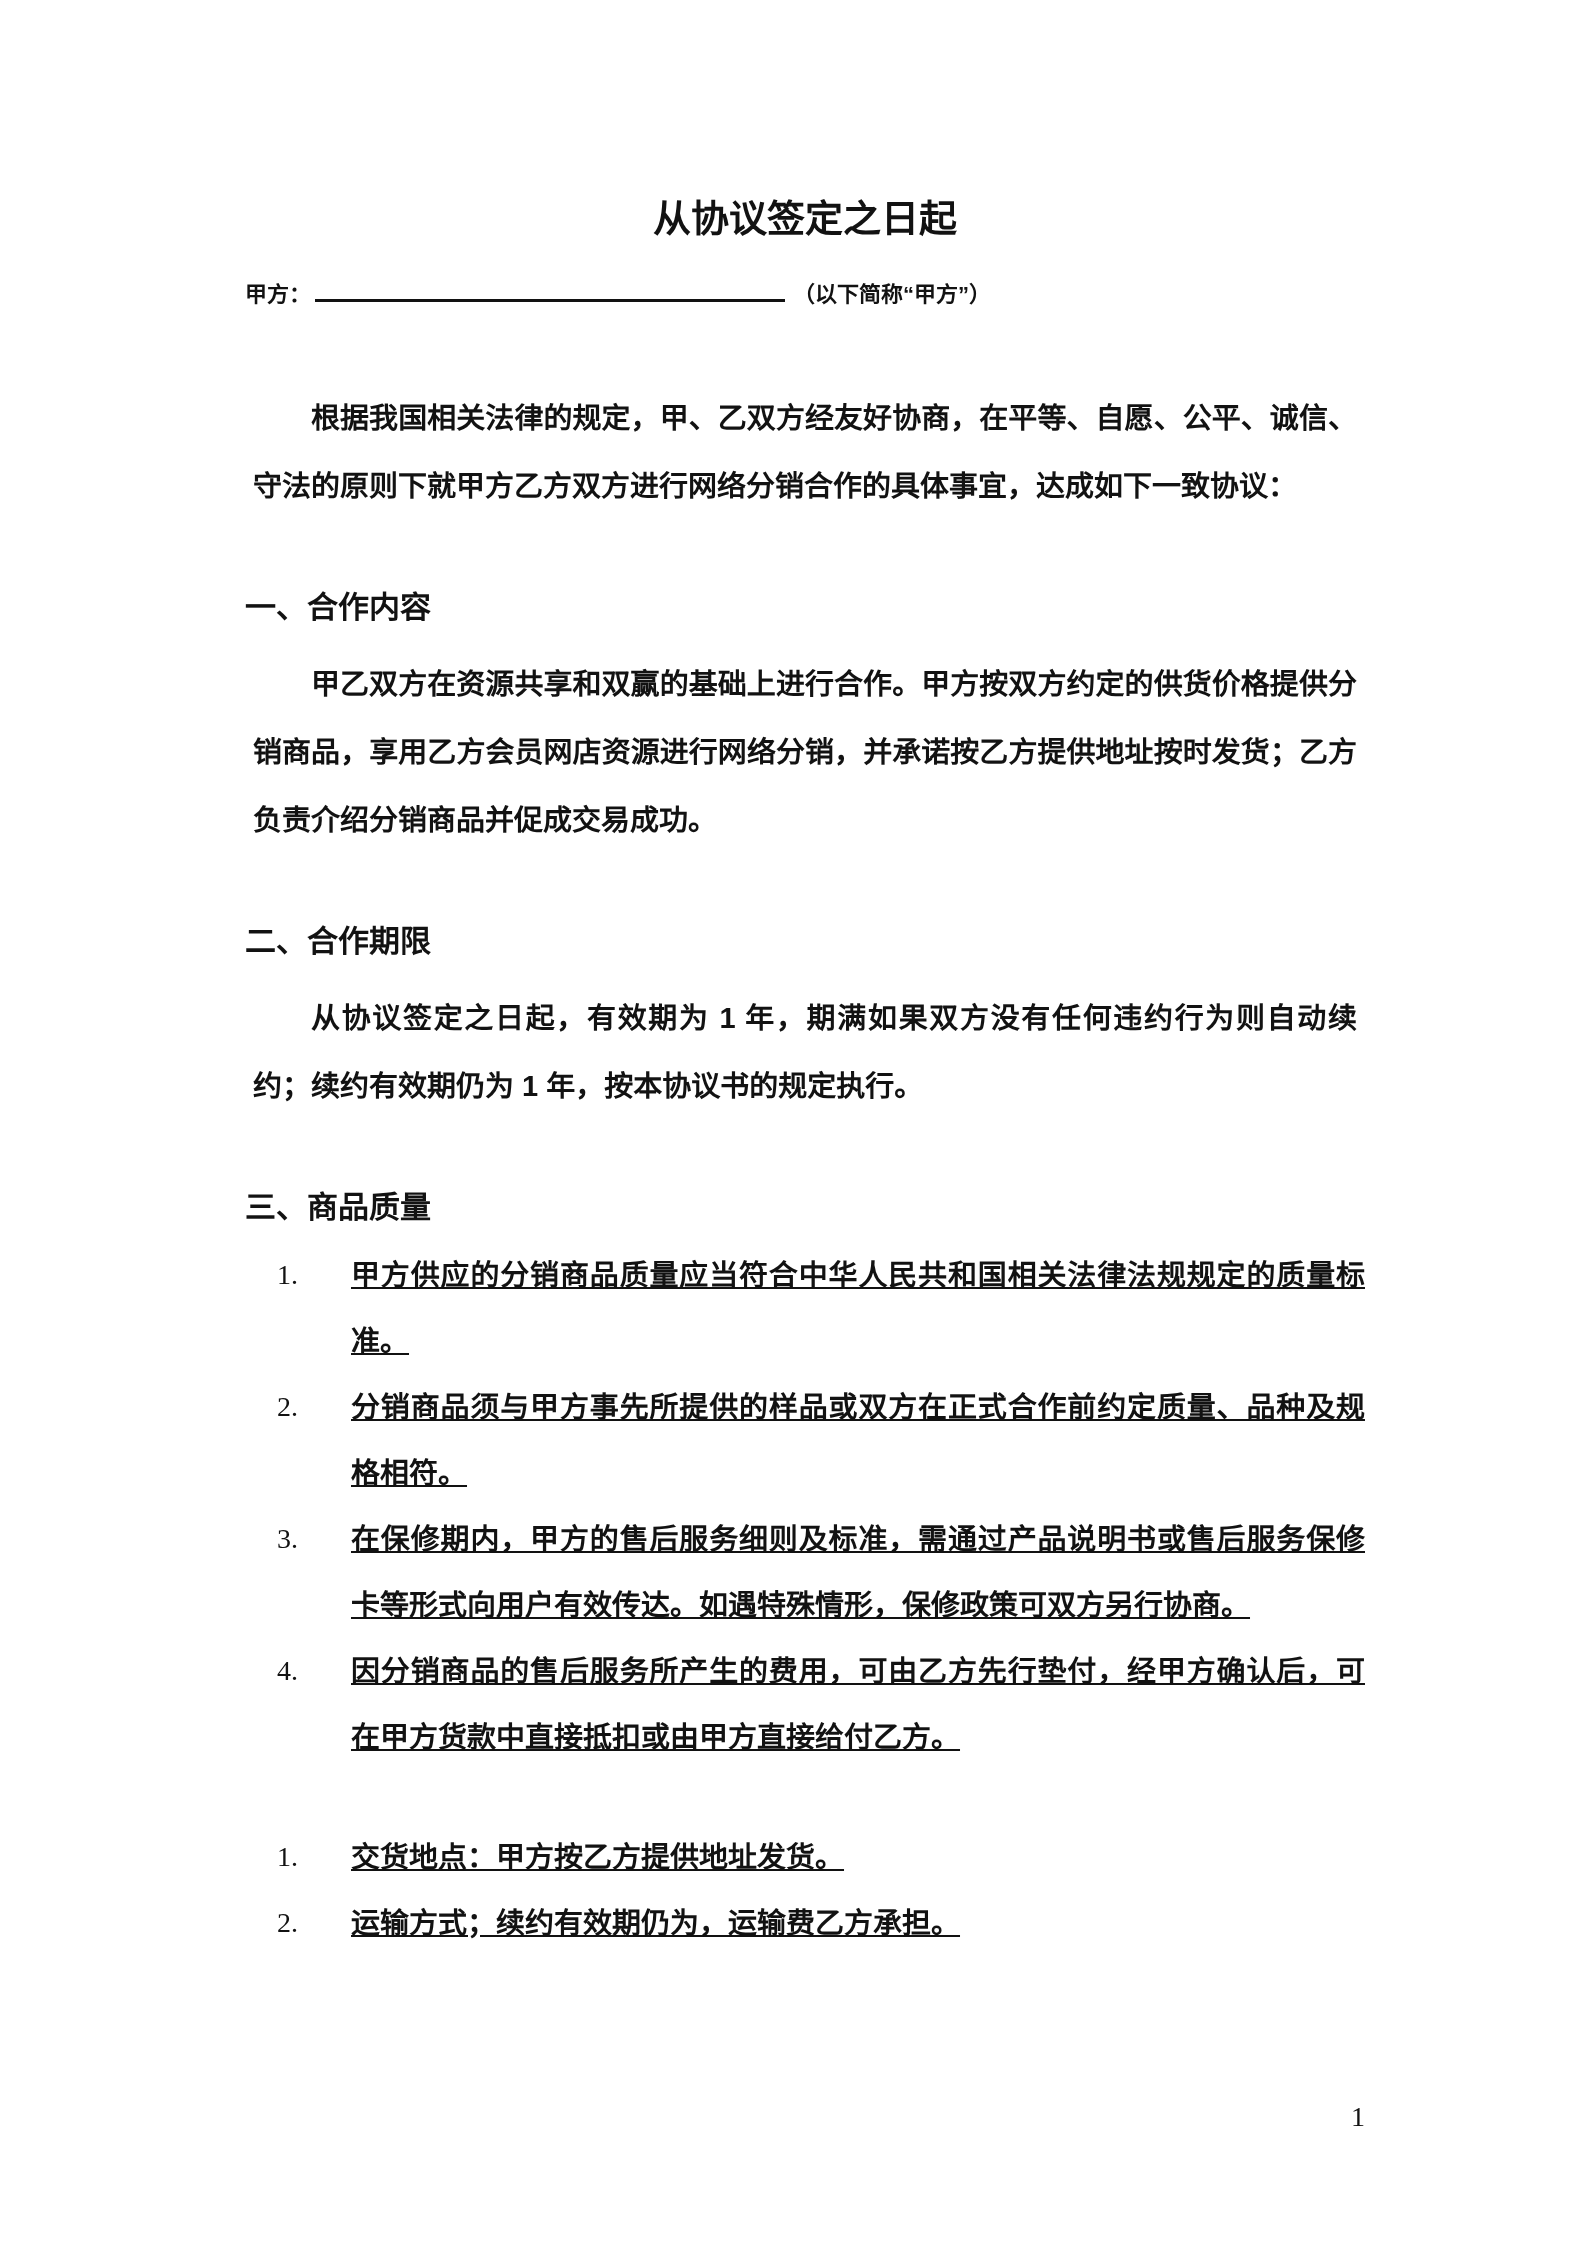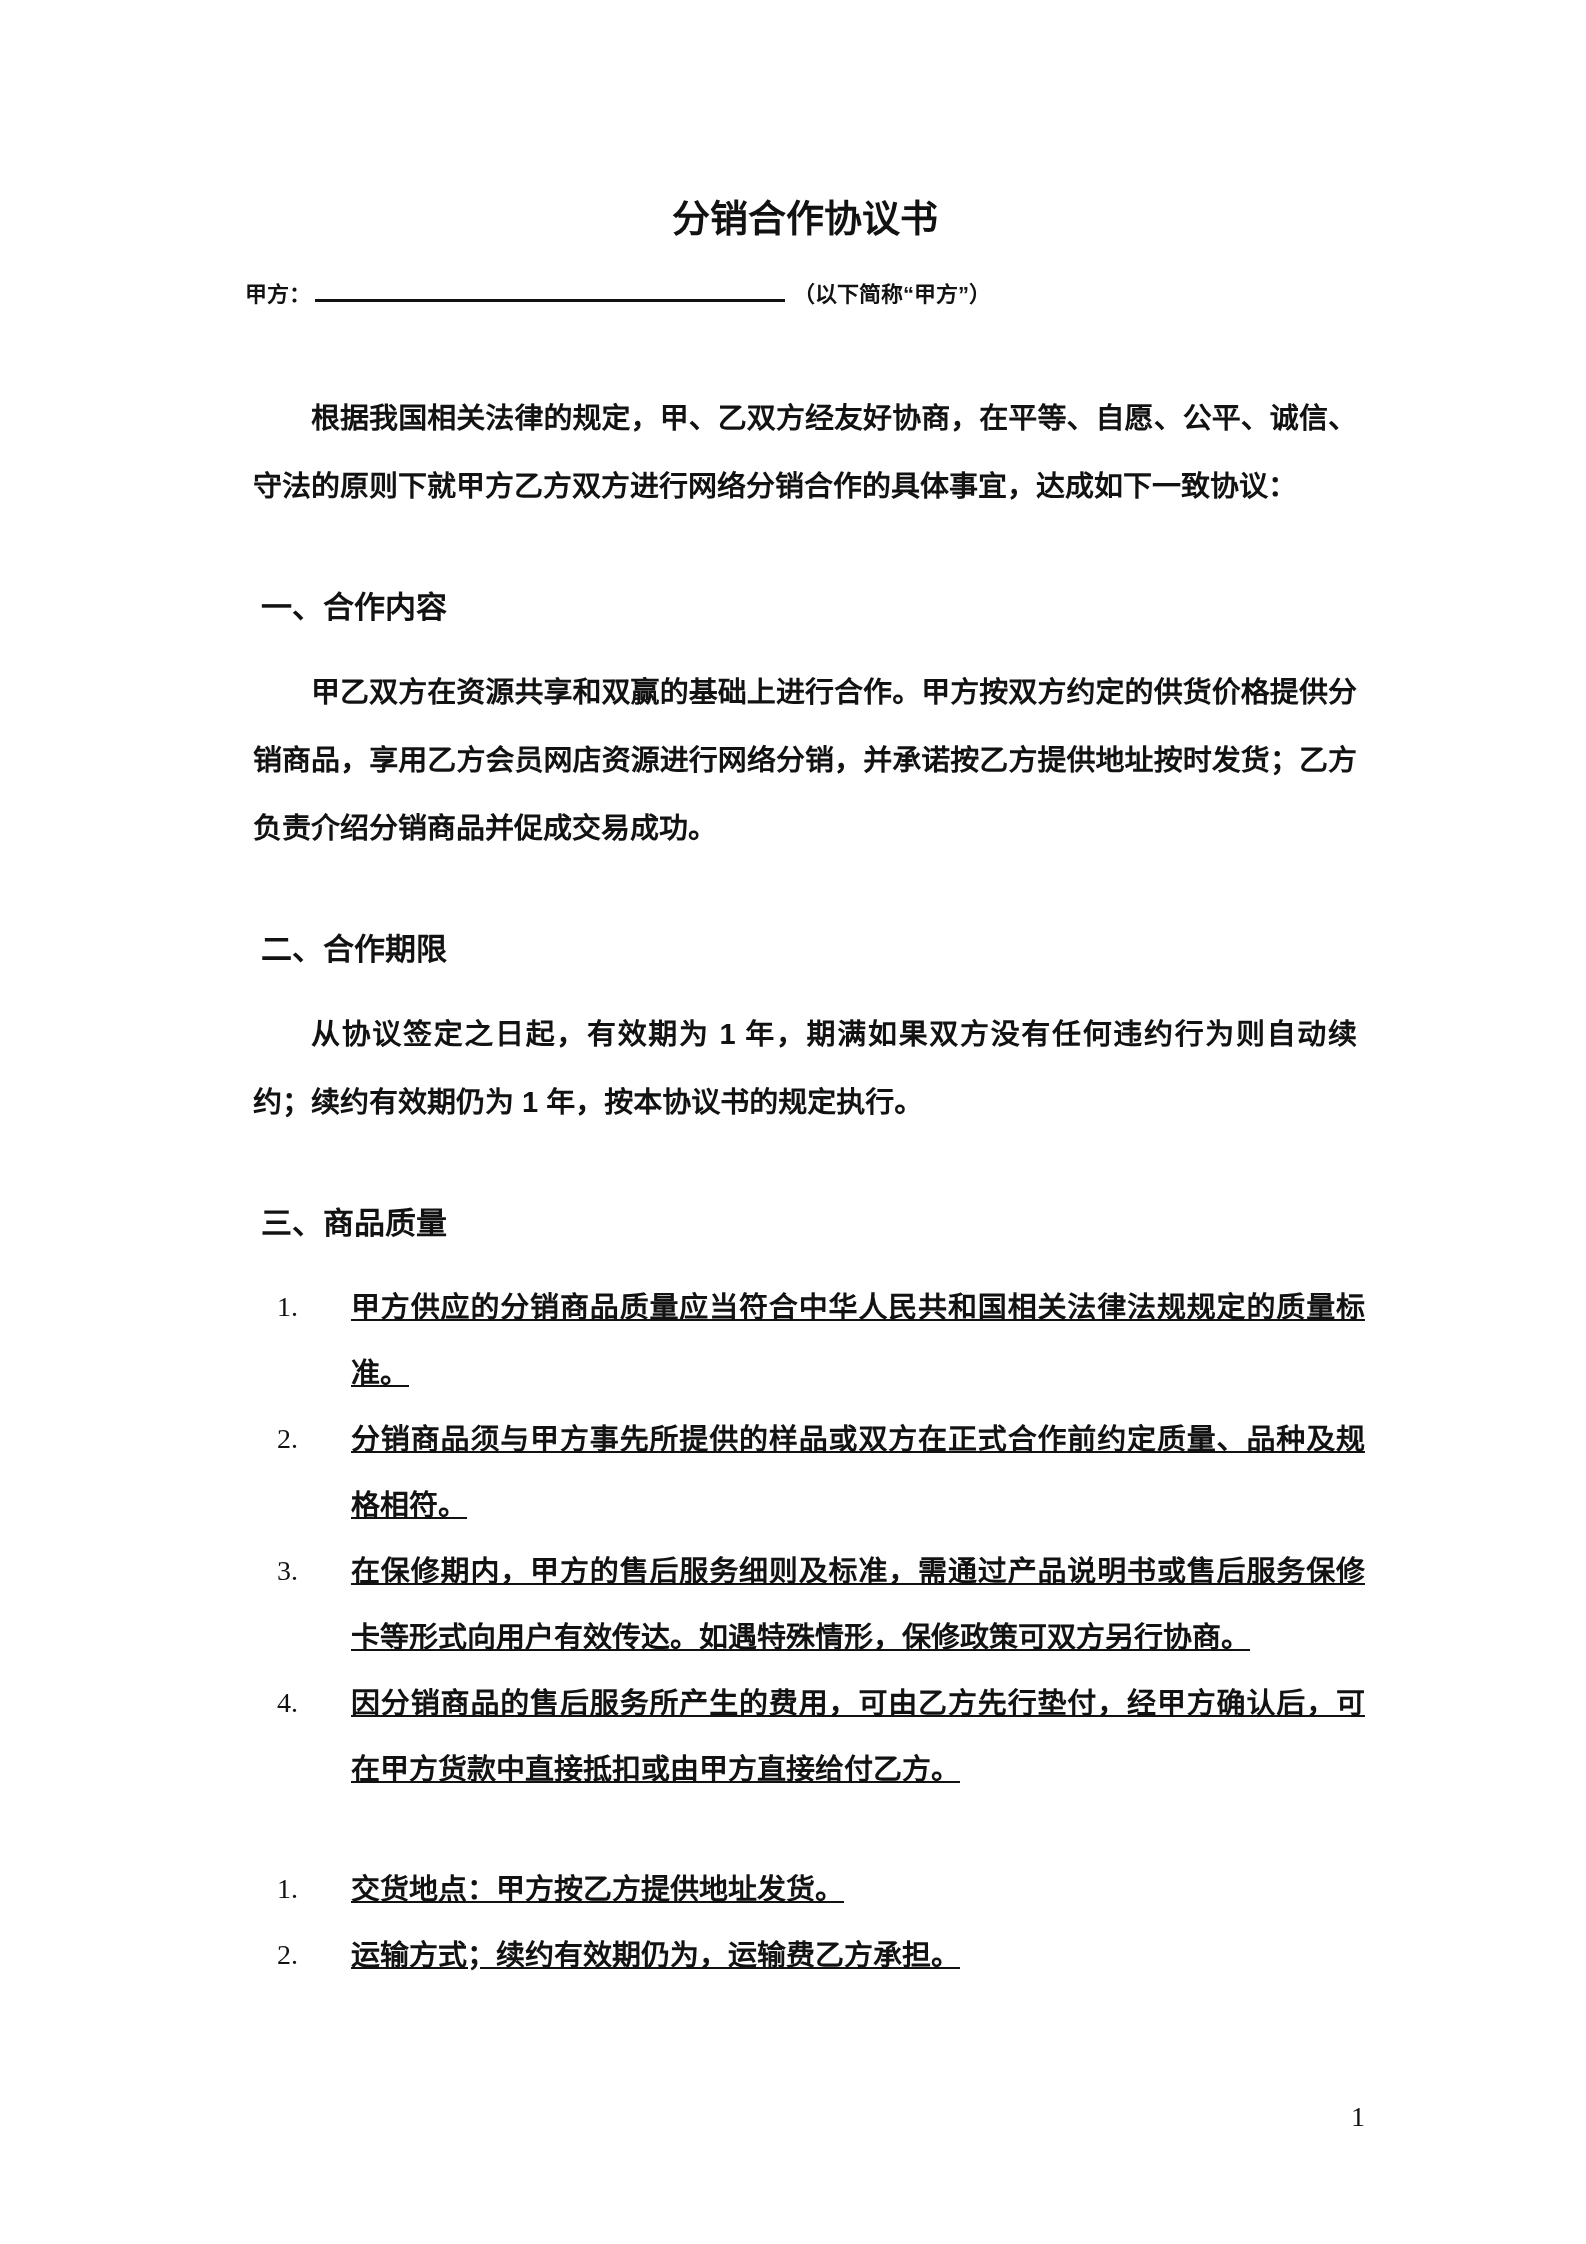--- a/index.html
+++ b/index.html
@@ -46,21 +46,21 @@
     text-align: justify;
     text-indent: 2em;
     margin: 8px;
   }
   .preamble { margin-top: 54px; }
   .sec { margin-top: 54px; }
   .sec-heading {
     font-size: 31px;
     line-height: 68px;
     font-weight: 700;
-    margin: 16px;
+    margin: 0;
   }
   .olist { margin: 0; }
   .orow {
     display: flex;
     align-items: flex-start;
     margin-left: 32px;
     font-size: 29px;
     line-height: 66px;
   }
   .onum {
@@ -83,21 +83,21 @@
     font-size: 28px;
     line-height: 30px;
     color: #121212;
   }
 </style>
 </head>
 <body>
 
 <div class="page">
 
-  <h1 class="title">分销合作协议书</h1>
+  <h1 class="title">从协议签定之日起</h1>
 
   <div class="parties">
     <div class="party-row"><span>甲方：</span><span class="blank-line"></span><span>（以下简称“甲方”）</span></div>
   </div>
 
   <p class="para preamble">根据我国相关法律的规定，甲、乙双方经友好协商，在平等、自愿、公平、诚信、守法的原则下就甲方乙方双方进行网络分销合作的具体事宜，达成如下一致协议：</p>
 
   <section class="sec">
     <h2 class="sec-heading">一、合作内容</h2>
     <p class="para">甲乙双方在资源共享和双赢的基础上进行合作。甲方按双方约定的供货价格提供分销商品，享用乙方会员网店资源进行网络分销，并承诺按乙方提供地址按时发货；乙方负责介绍分销商品并促成交易成功。</p>

